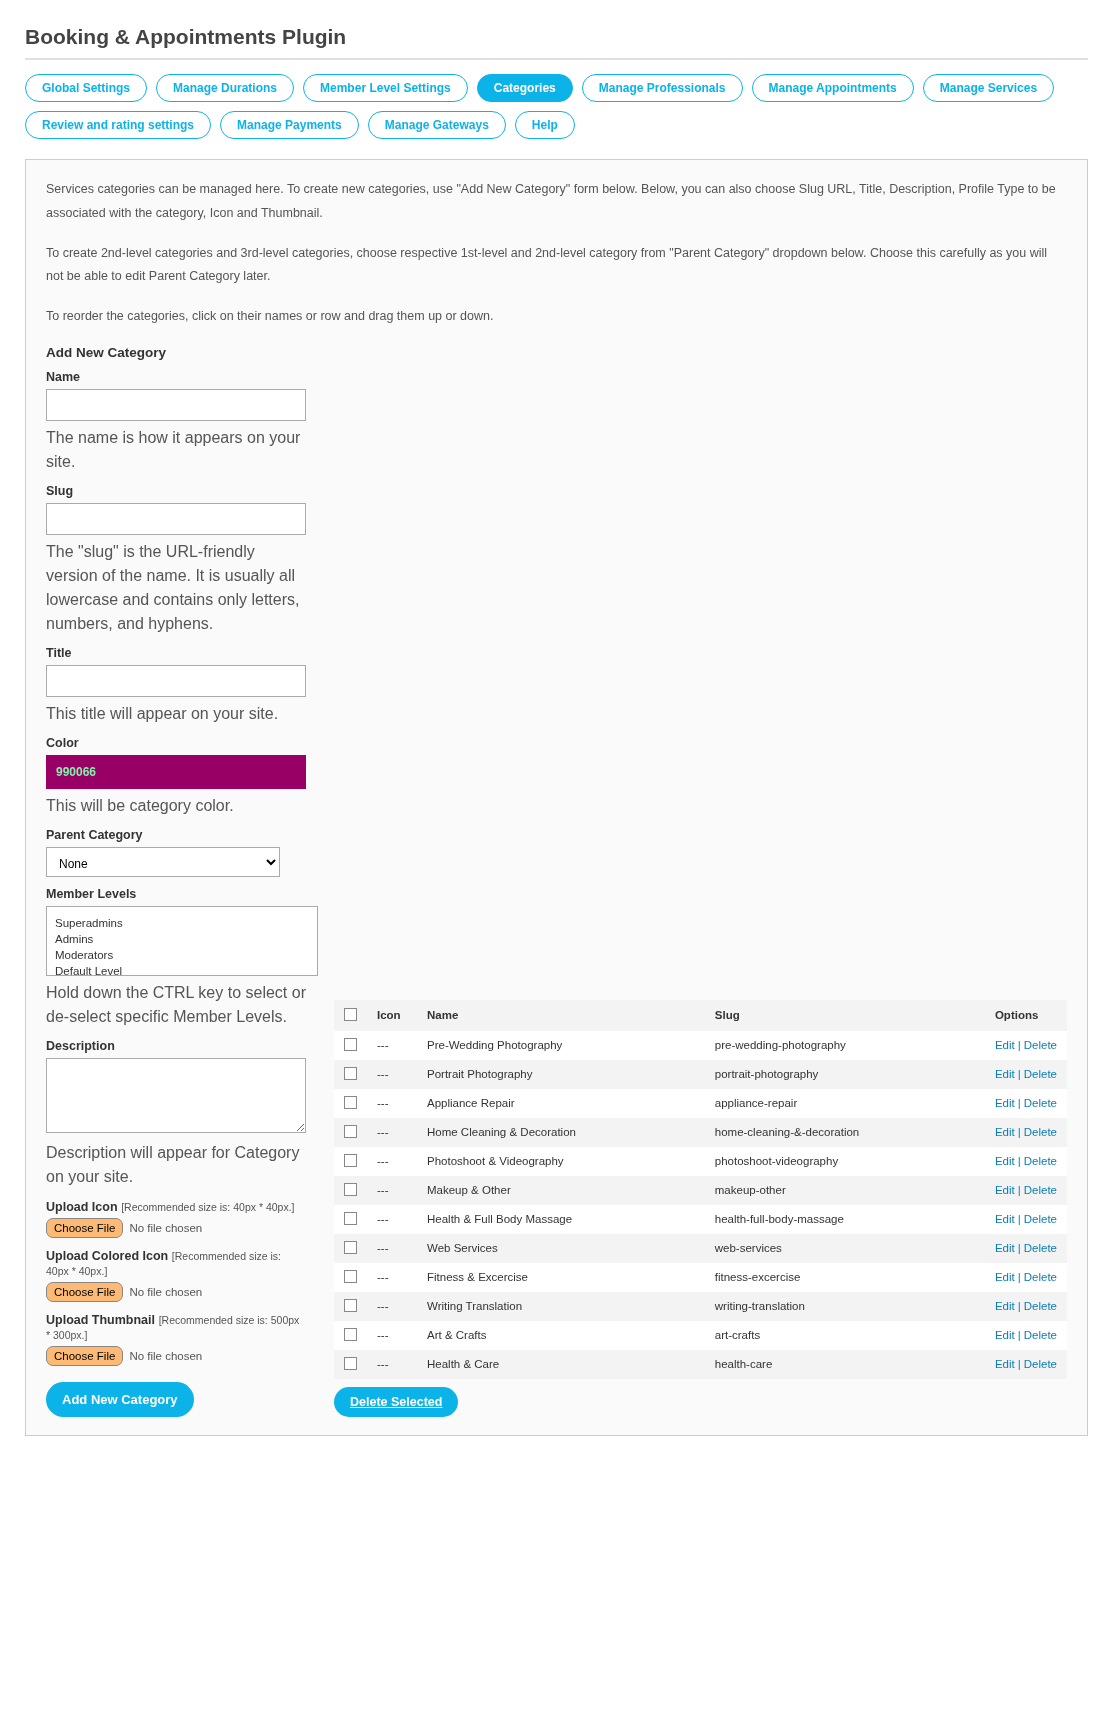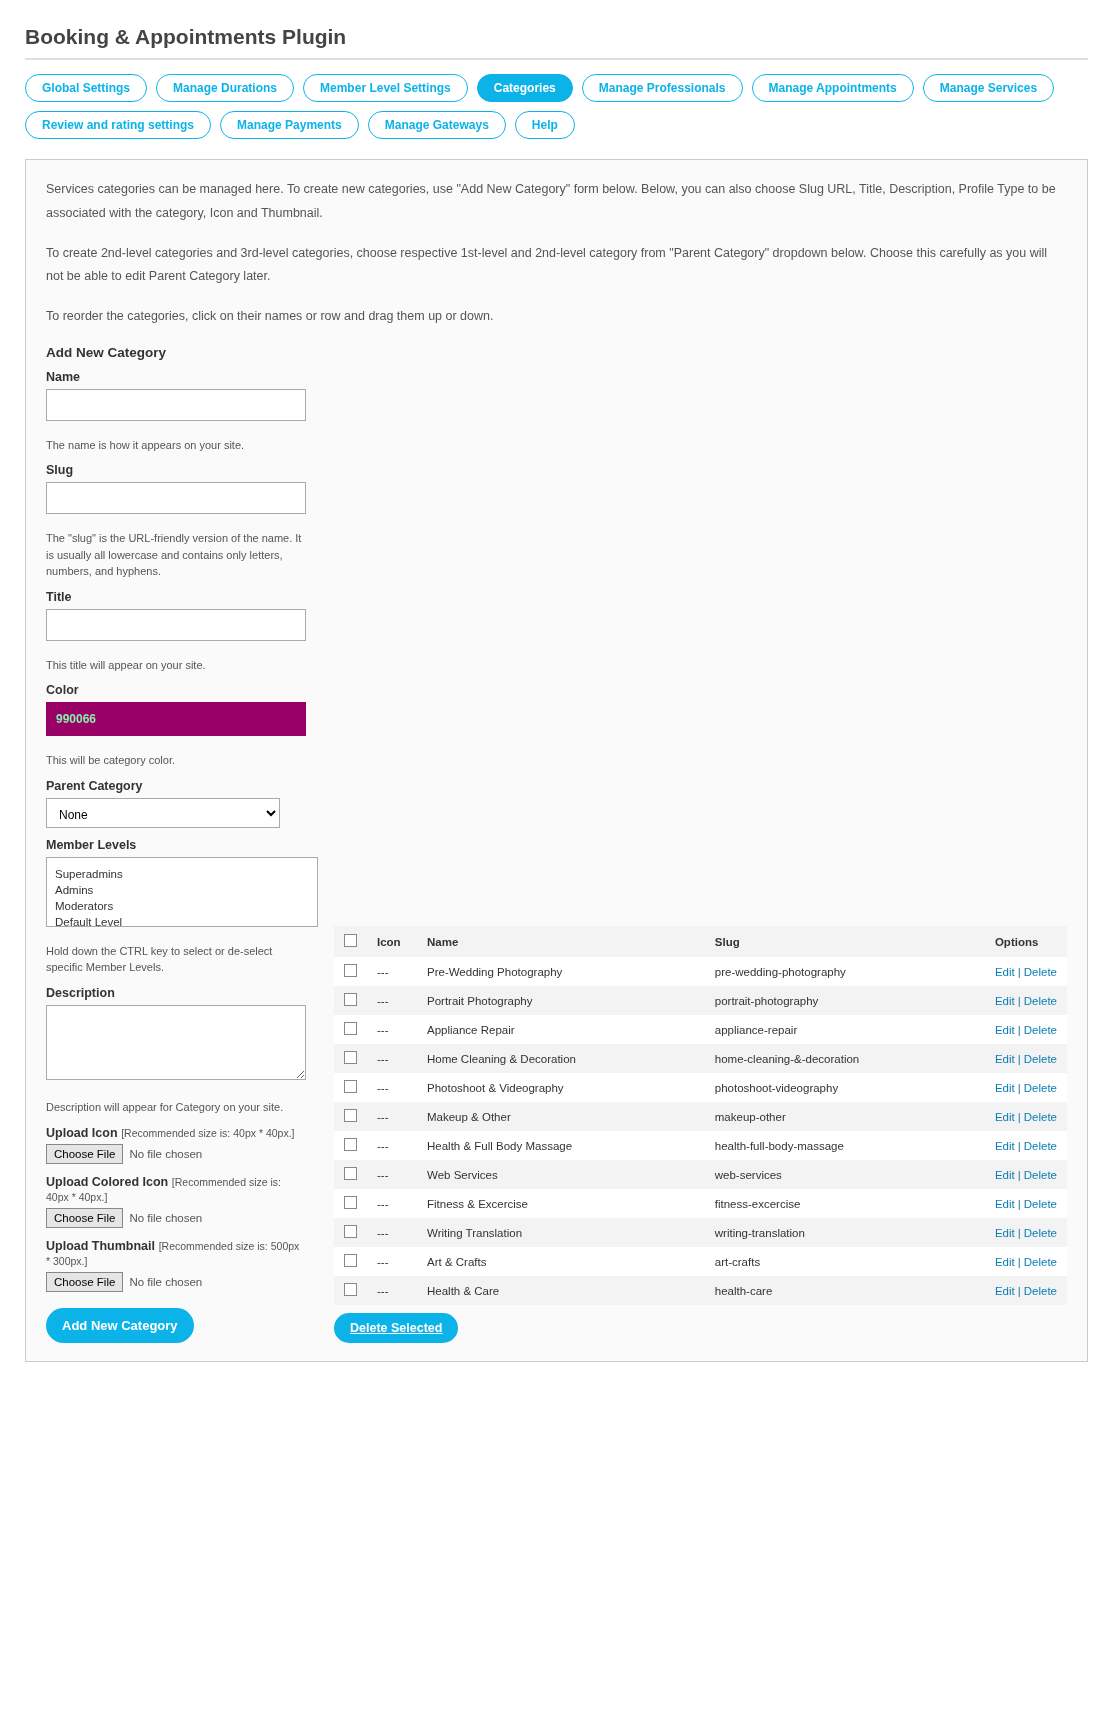--- a/index.html
+++ b/index.html
@@ -13,28 +13,28 @@
 .panel { border: 1px solid #ccc; background: #fafafa; padding: 18px 20px; }
 .panel-title { font-size: 15px; font-weight: bold; margin-bottom: 10px; }
 .panel-desc { font-size: 12.5px; color: #555; line-height: 1.9; margin-bottom: 16px; }
 .content-row { display: flex; gap: 28px; align-items: flex-end; }
 .form-col { width: 260px; flex-shrink: 0; }
 .table-col { flex: 1; }
 .form-section-title { font-weight: bold; font-size: 13.5px; margin-bottom: 8px; }
 .form-label { font-weight: bold; font-size: 12.5px; margin-bottom: 5px; display: block; margin-top: 10px; }
 .form-input, .form-select, .form-textarea { width: 100%; border: 1px solid #aaa; padding: 8px; font-size: 12px; background: #fff; font-family: inherit; }
 .form-textarea { height: 75px; resize: both; }
-.form-hint { font-size: 11px; color: #555; margin-top: 16px; line-height: 1.5; }
+.form-hint { font-size: 16px; color: #555; margin-top: 5px; line-height: 1.5; }
 .color-box { background: #990066; color: #86efac; font-weight: bold; padding: 10px; font-size: 12px; }
 .member-levels-box { border: 1px solid #aaa; background: #fff; padding: 8px; height: 70px; overflow-y: scroll; width: 272px; font-size: 11.5px; line-height: 1.4; }
 .upload-row { margin-top: 10px; }
 .upload-label { font-weight: bold; font-size: 12.5px; }
 .upload-rec { font-size: 10.5px; color: #555; font-weight: normal; }
 .file-btn-wrap { margin-top: 4px; display: flex; align-items: center; gap: 6px; }
-.file-btn { border: 1px solid #888; background: #e5e5e5; padding: 3px 7px; font-size: 11.5px; border-radius: 0; cursor: pointer; font-family: Arial, sans-serif; }
+.file-btn { border: 1px solid #888; background: #fdba74; padding: 3px 7px; font-size: 11.5px; border-radius: 7px; cursor: pointer; font-family: Arial, sans-serif; }
 .file-status { font-size: 11.5px; color: #555; }
 .submit-btn { background: #0cb3e8; color: #fff; border: none; padding: 10px 16px; border-radius: 18px; font-weight: bold; font-size: 13px; cursor: pointer; margin-top: 16px; }
 .data-table { width: 100%; border-collapse: collapse; font-size: 11.5px; }
 .data-table th { text-align: left; font-weight: bold; padding: 8px 10px; background: #f3f3f3; }
 .data-table td { padding: 7px 10px; }
 .data-table tbody tr:nth-child(even) { background: #f3f3f3; }
 .data-table tbody tr:nth-child(odd) { background: #fff; }
 .chk { width: 13px; height: 13px; border: 1px solid #888; display: inline-block; background: #fff; cursor: pointer; }
 .action-link { color: #0a7db5; cursor: pointer; }
 .action-sep { color: #0a7db5; margin: 0 3px; }

